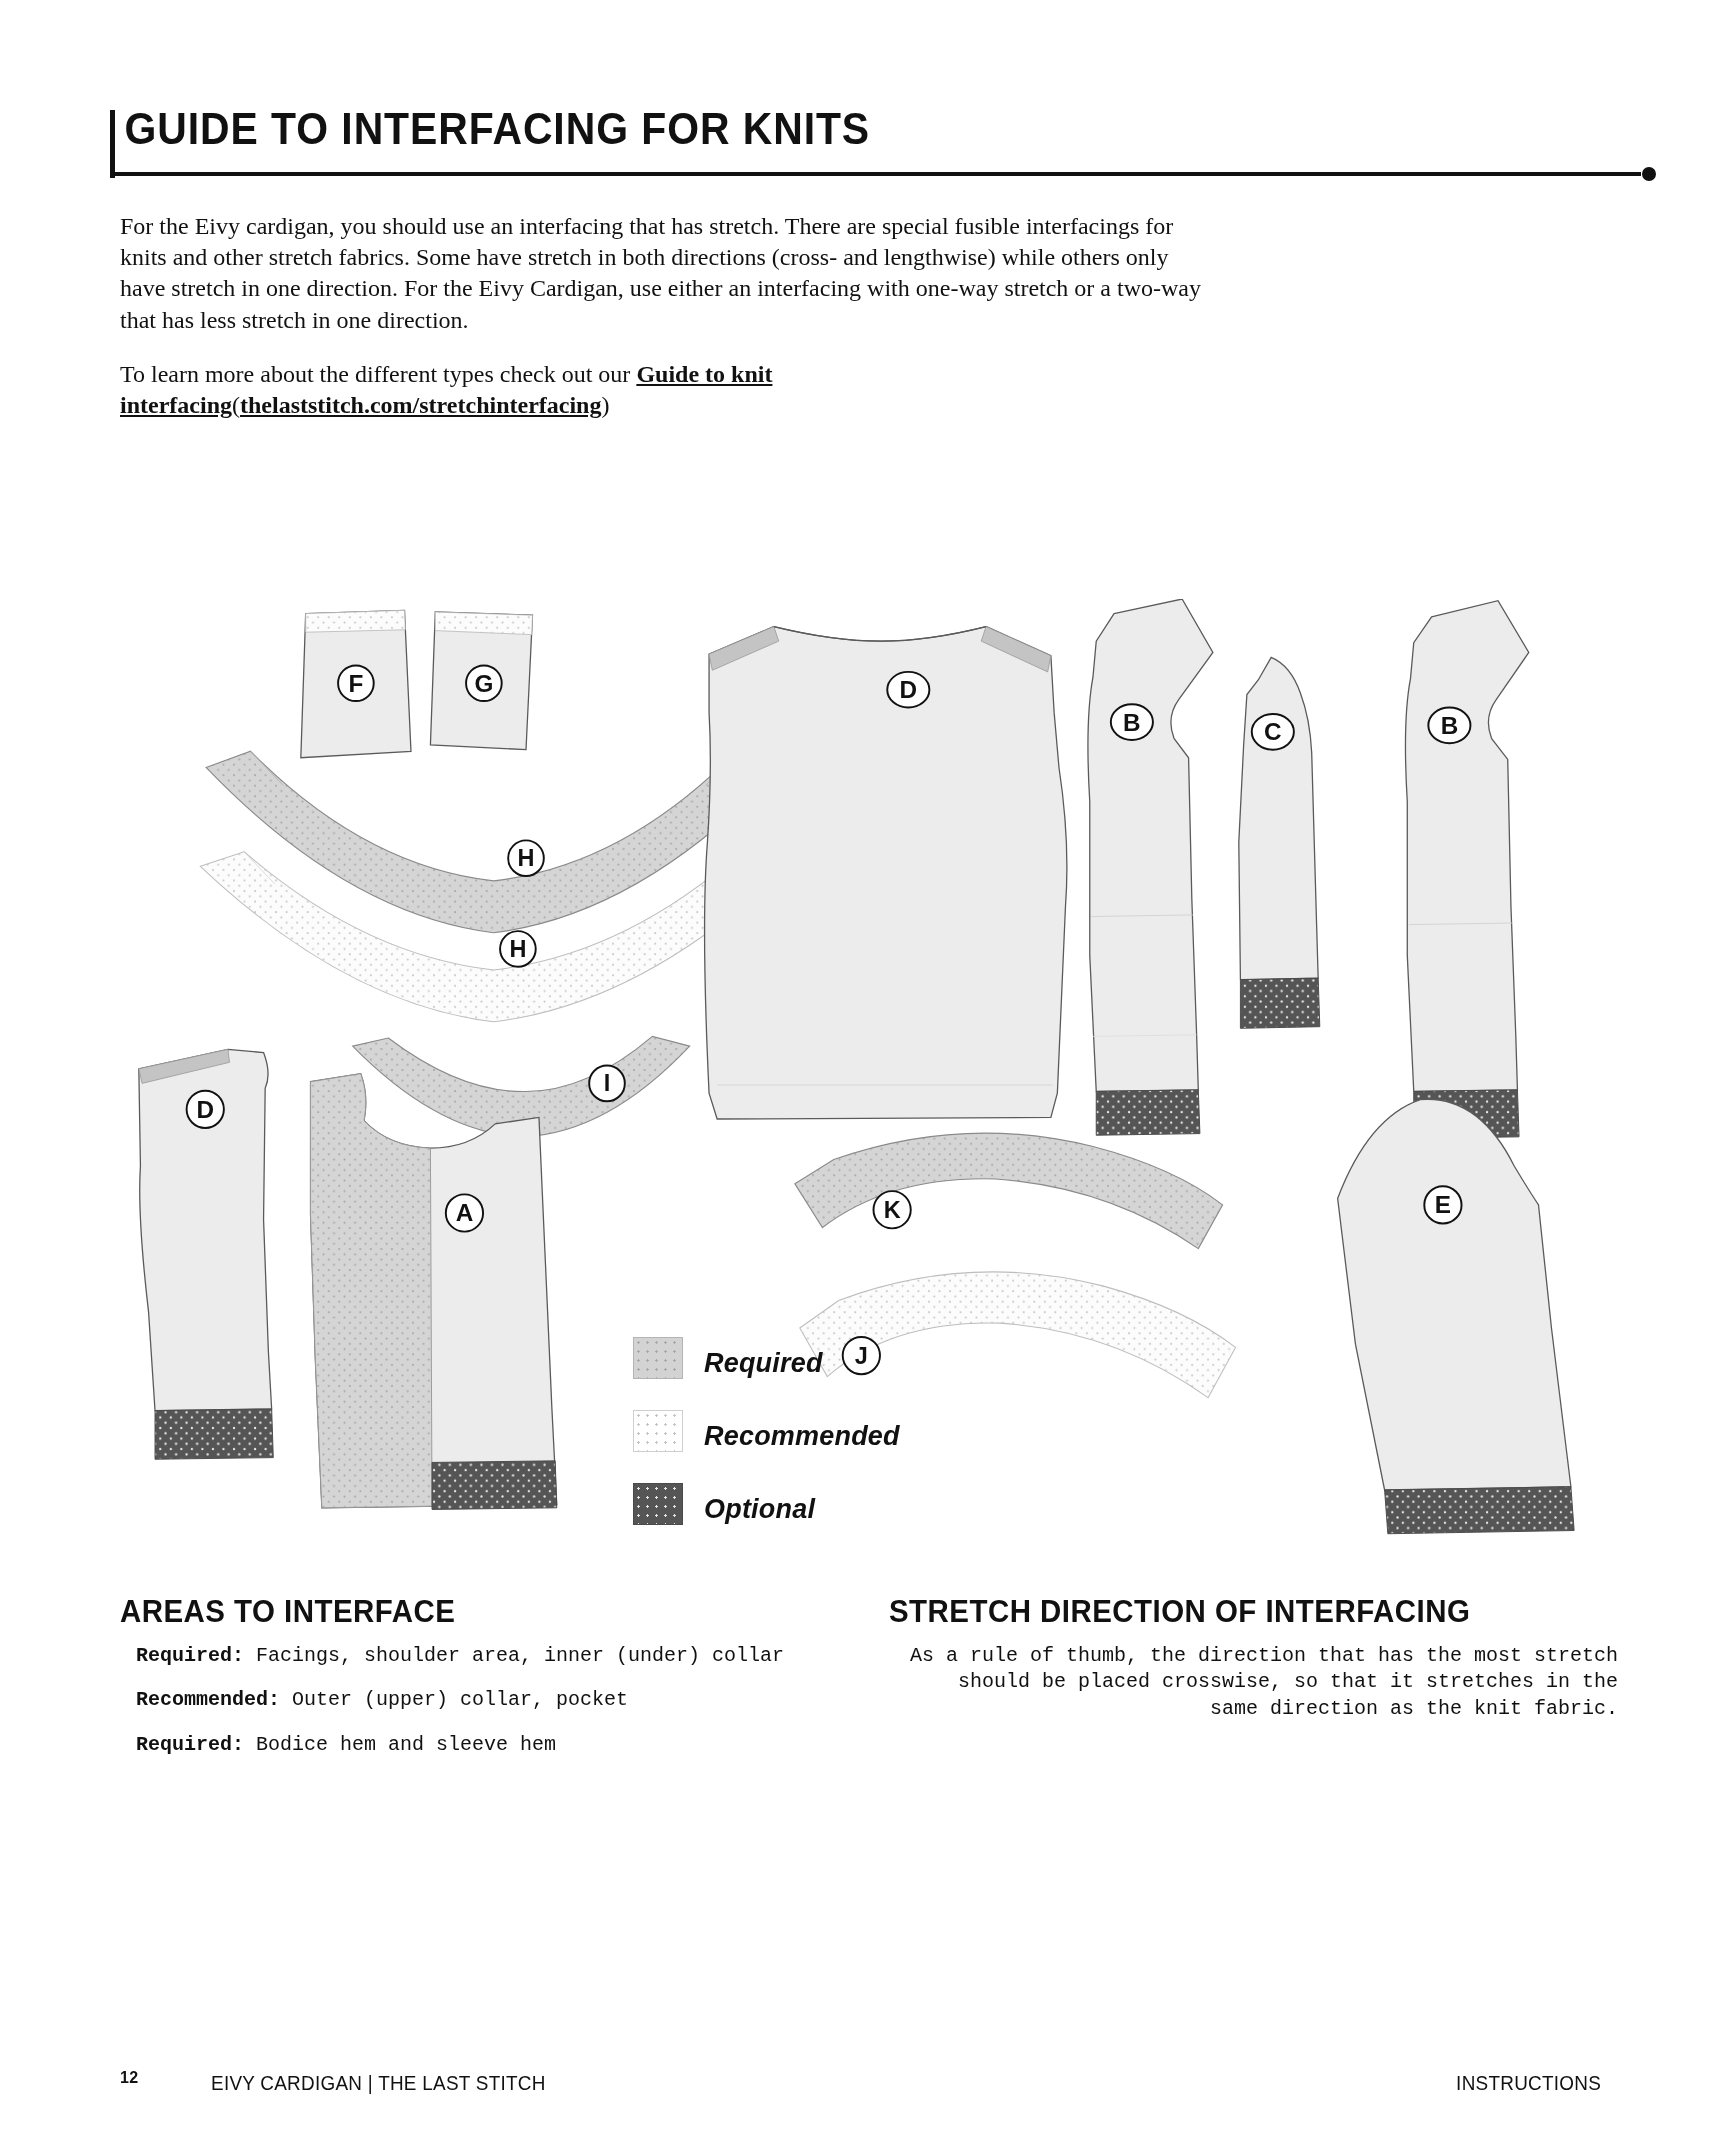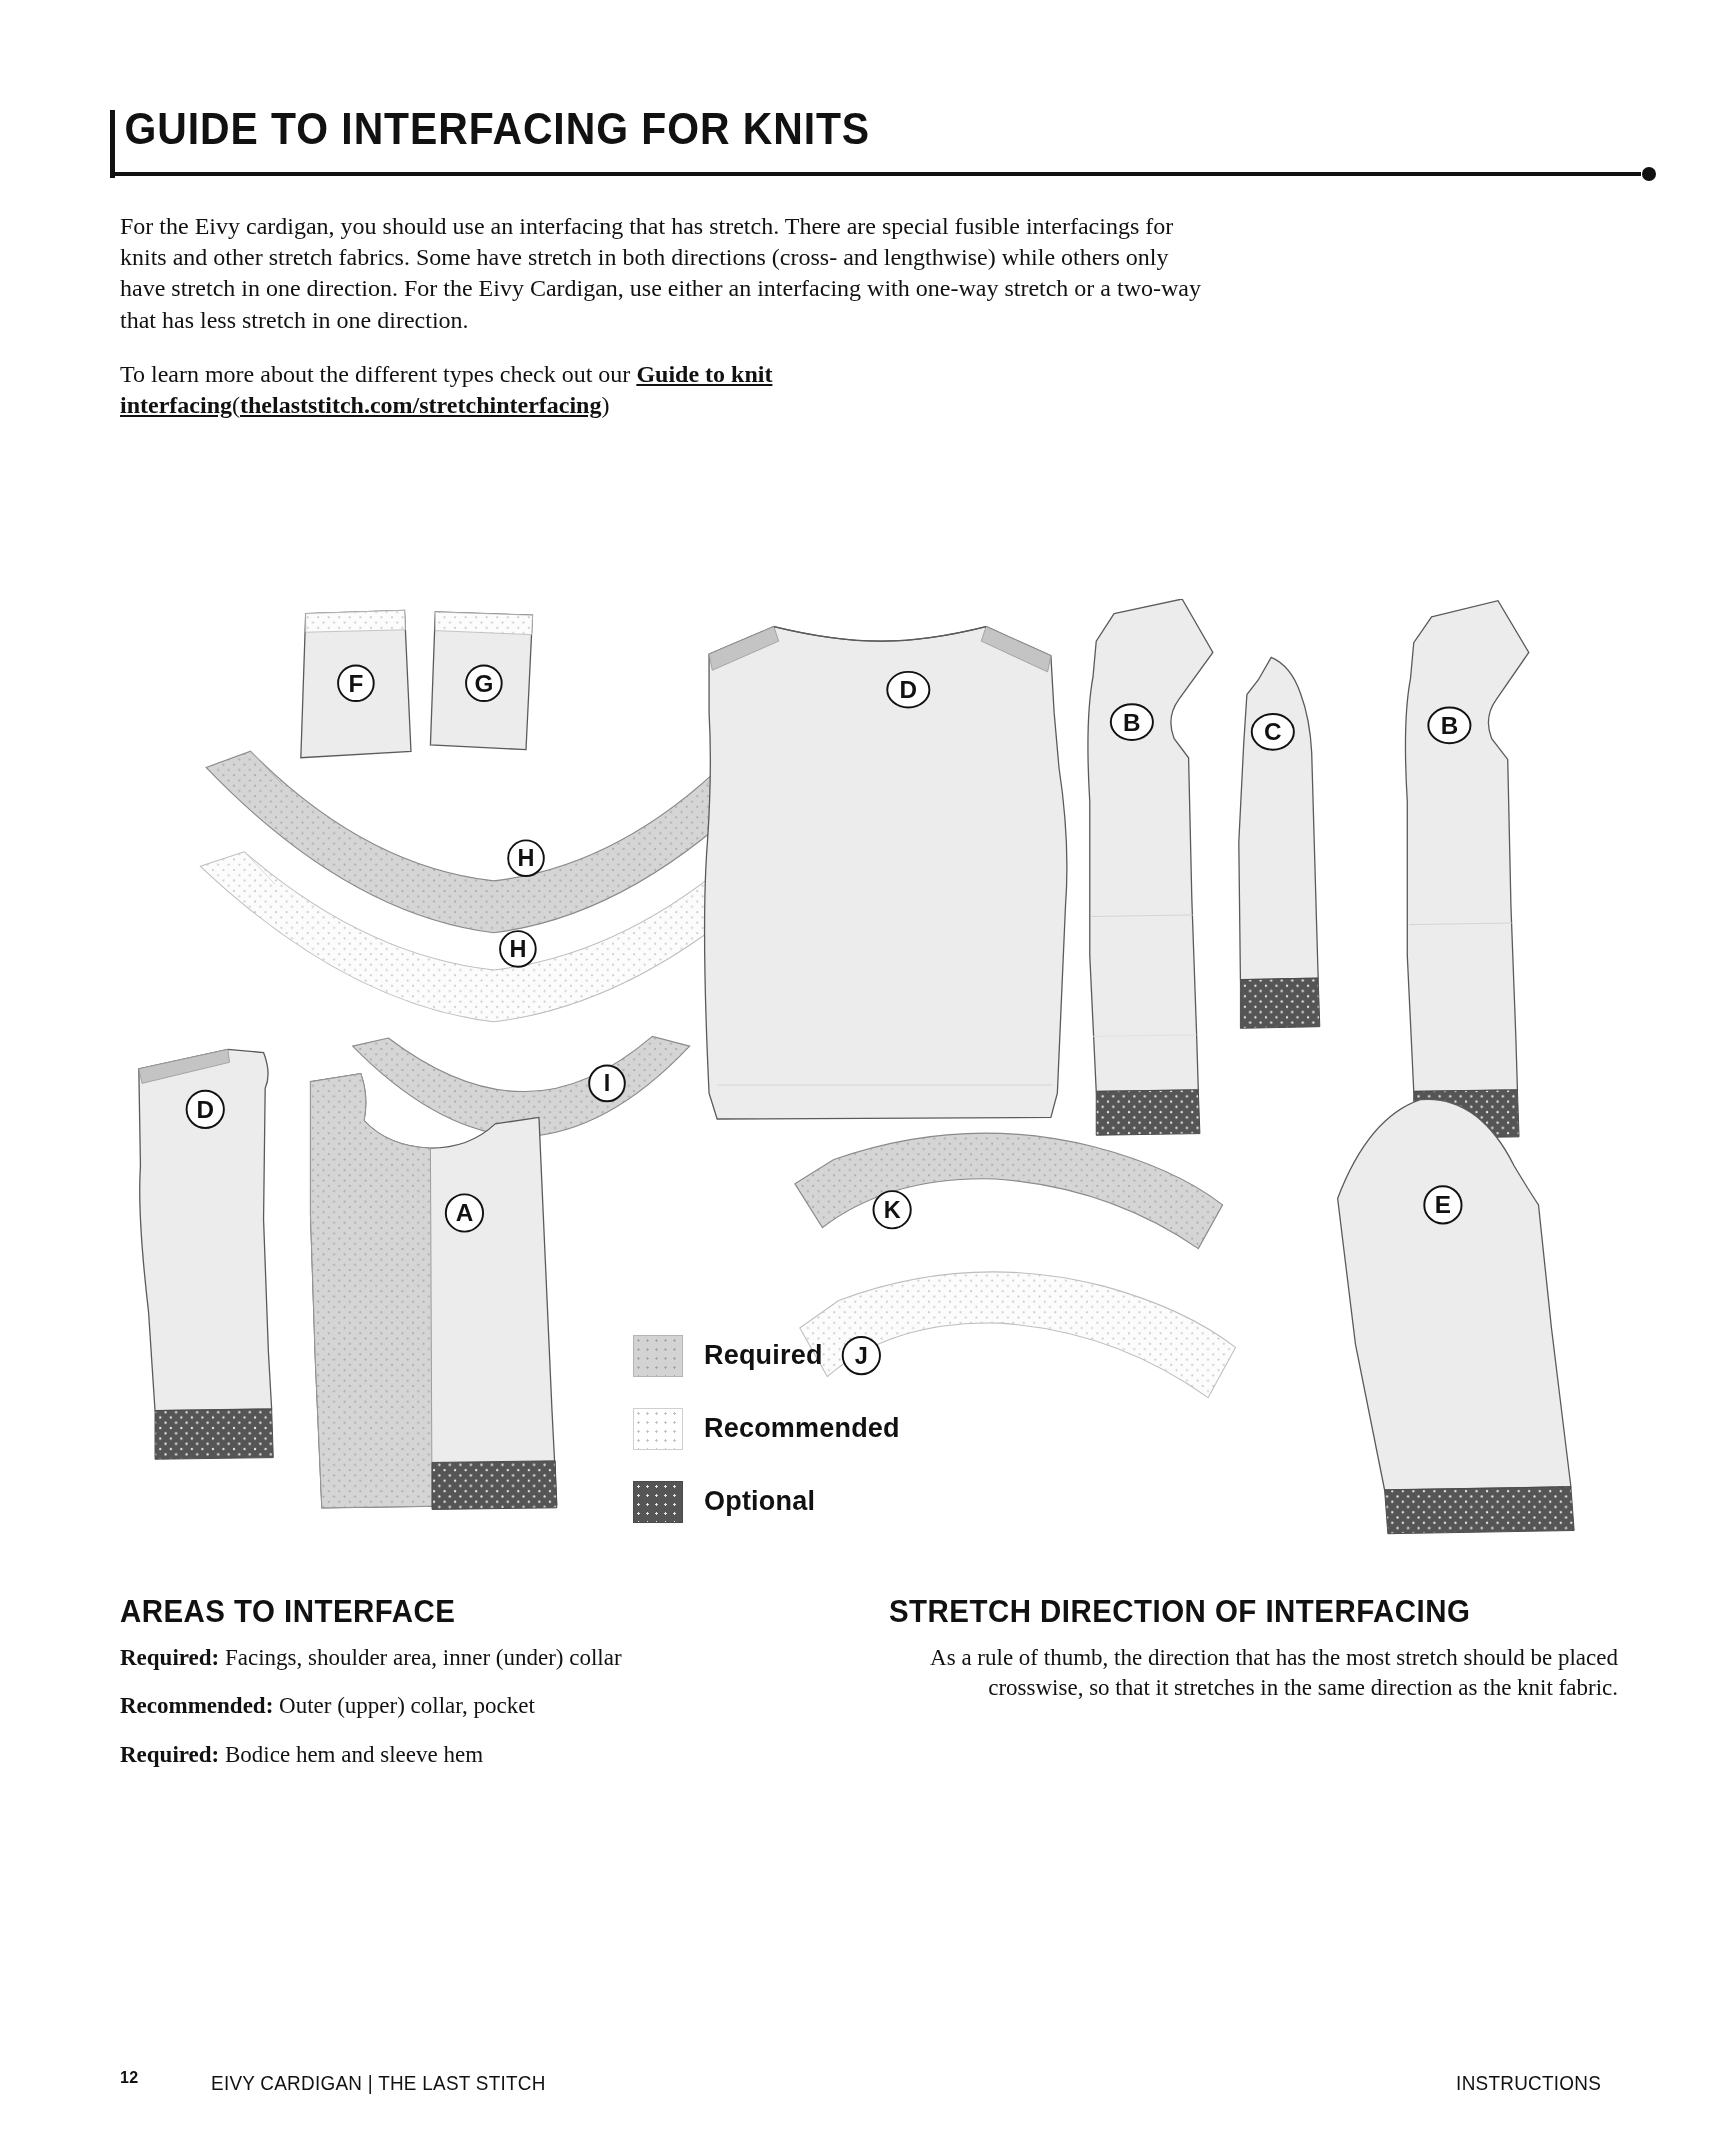--- a/index.html
+++ b/index.html
@@ -112,23 +112,24 @@
 
   
   .legend {
     position: absolute;
     left: 633px;
     top: 1332px;
     width: 340px;
   }
   .legend-row {
     display: flex;
-    align-items: center;
+    align-items: flex-end;
     height: 47px;
     margin-bottom: 26px;
+    font-style: italic;
   }
   .legend-row:last-child { margin-bottom: 0; }
   .swatch {
     width: 50px;
     height: 42px;
     flex: none;
     margin-right: 21px;
     box-sizing: border-box;
   }
   .sw-required {
@@ -172,23 +173,24 @@
     font-family: "Liberation Sans", sans-serif;
     font-weight: bold;
     font-size: 31px;
     letter-spacing: 0.5px;
     margin: 0 0 13px 0;
     transform: scaleX(0.95);
     transform-origin: left center;
     white-space: nowrap;
   }
   .col p {
-    font-size: 23px;
+    font-size: 20px;
     line-height: 1.32;
-    margin: 0 0 18px 0;
+    margin: 0 0 18px 16px;
+    font-family: Liberation Mono, monospace;
   }
   .col p:last-child { margin-bottom: 0; }
   .col b { font-weight: bold; }
   .col-right p { margin-bottom: 0; text-align: right; }
 
   
   .footer {
     position: absolute;
     left: 120px;
     right: 120px;

